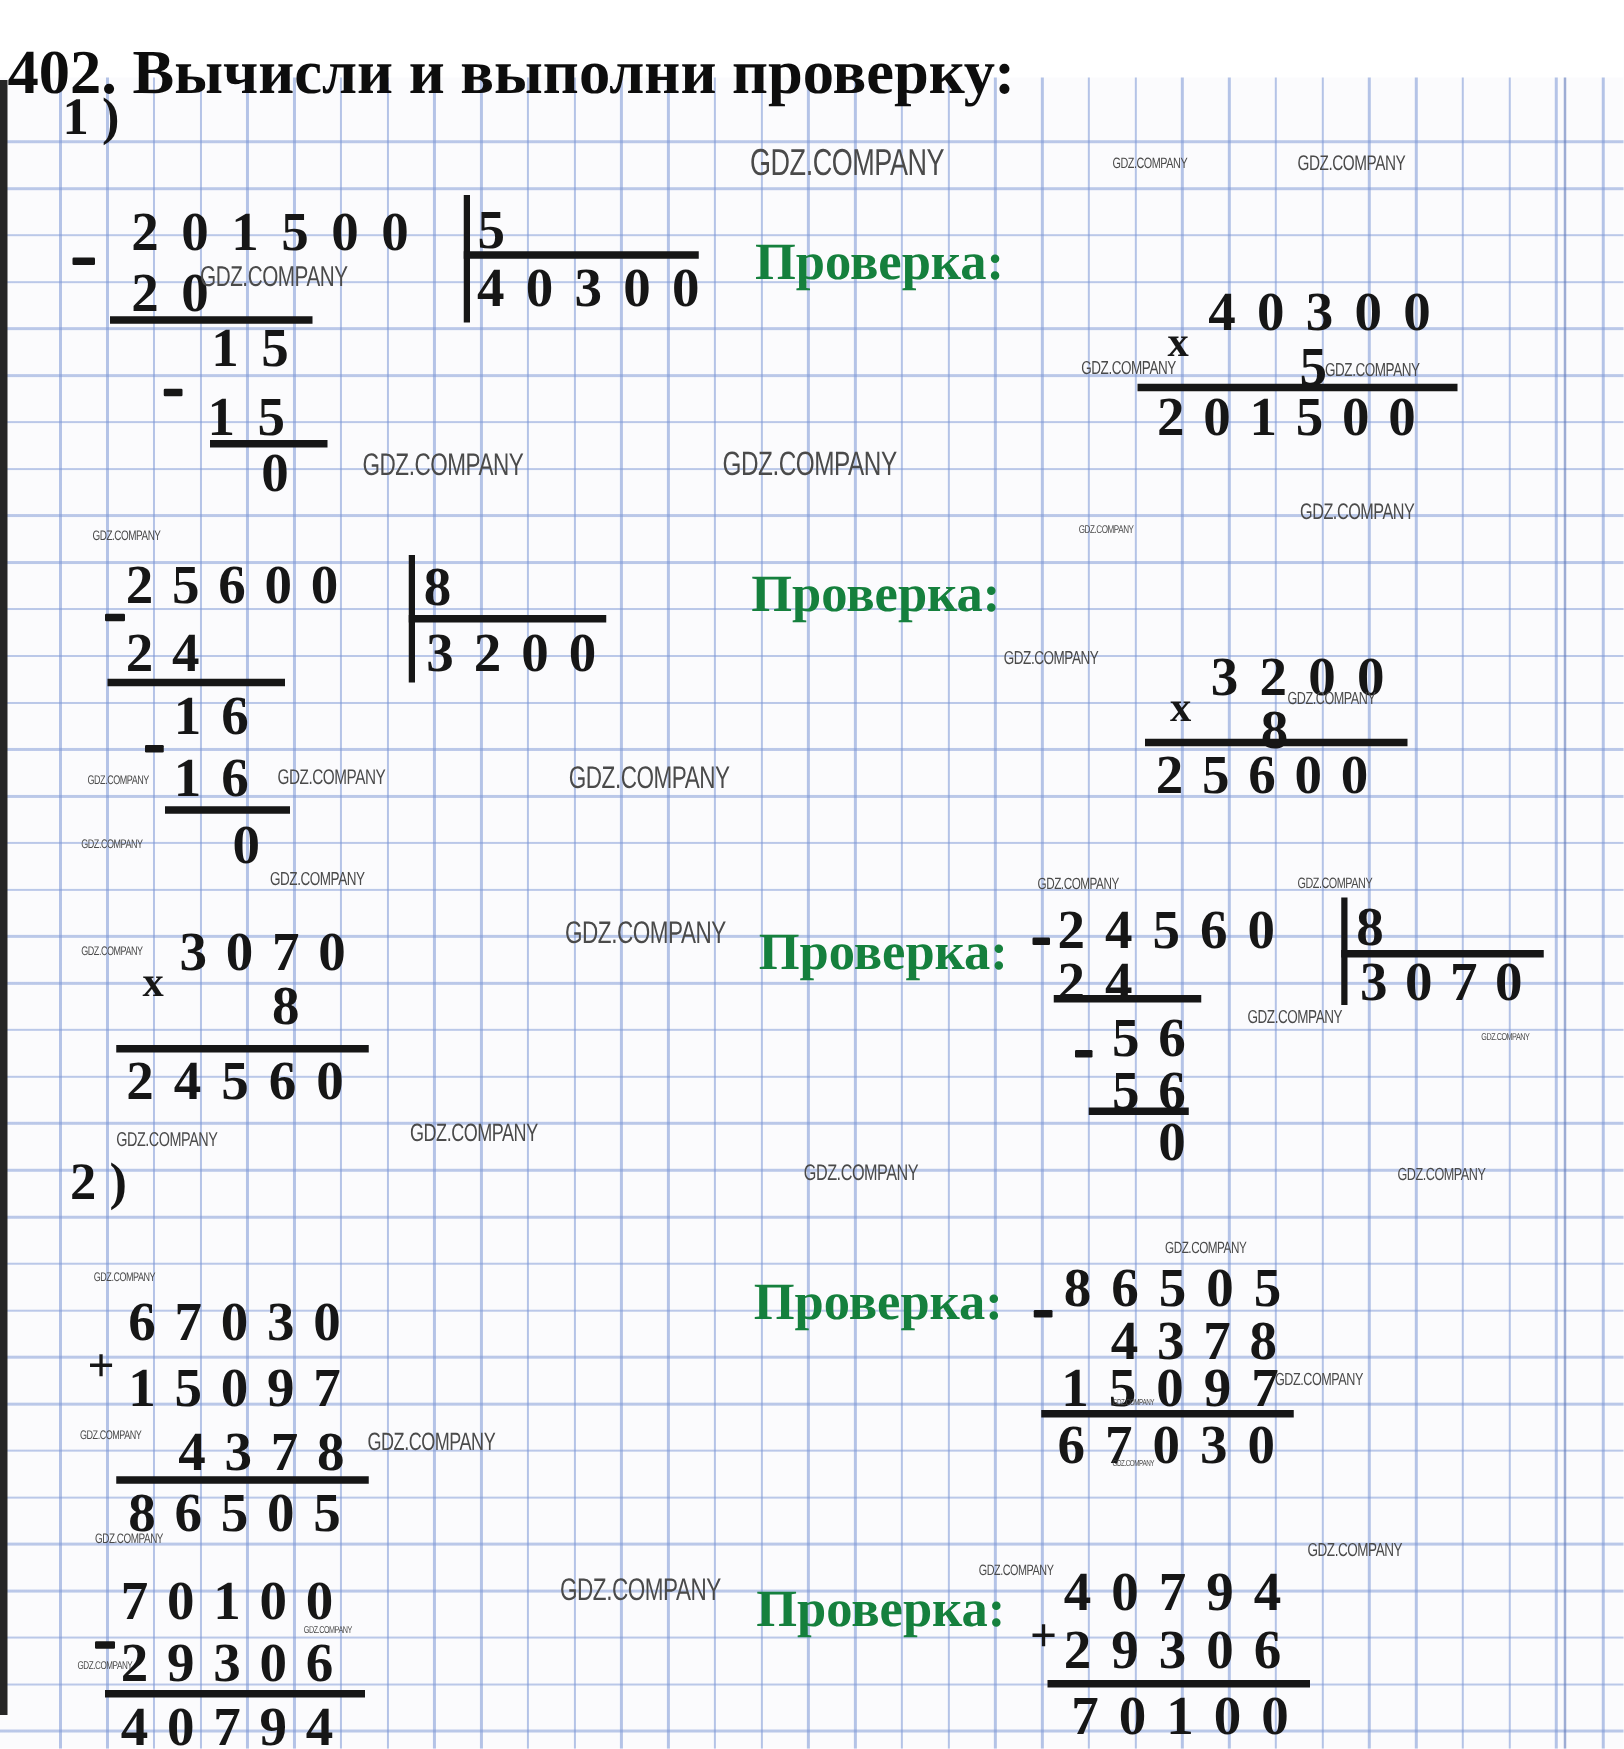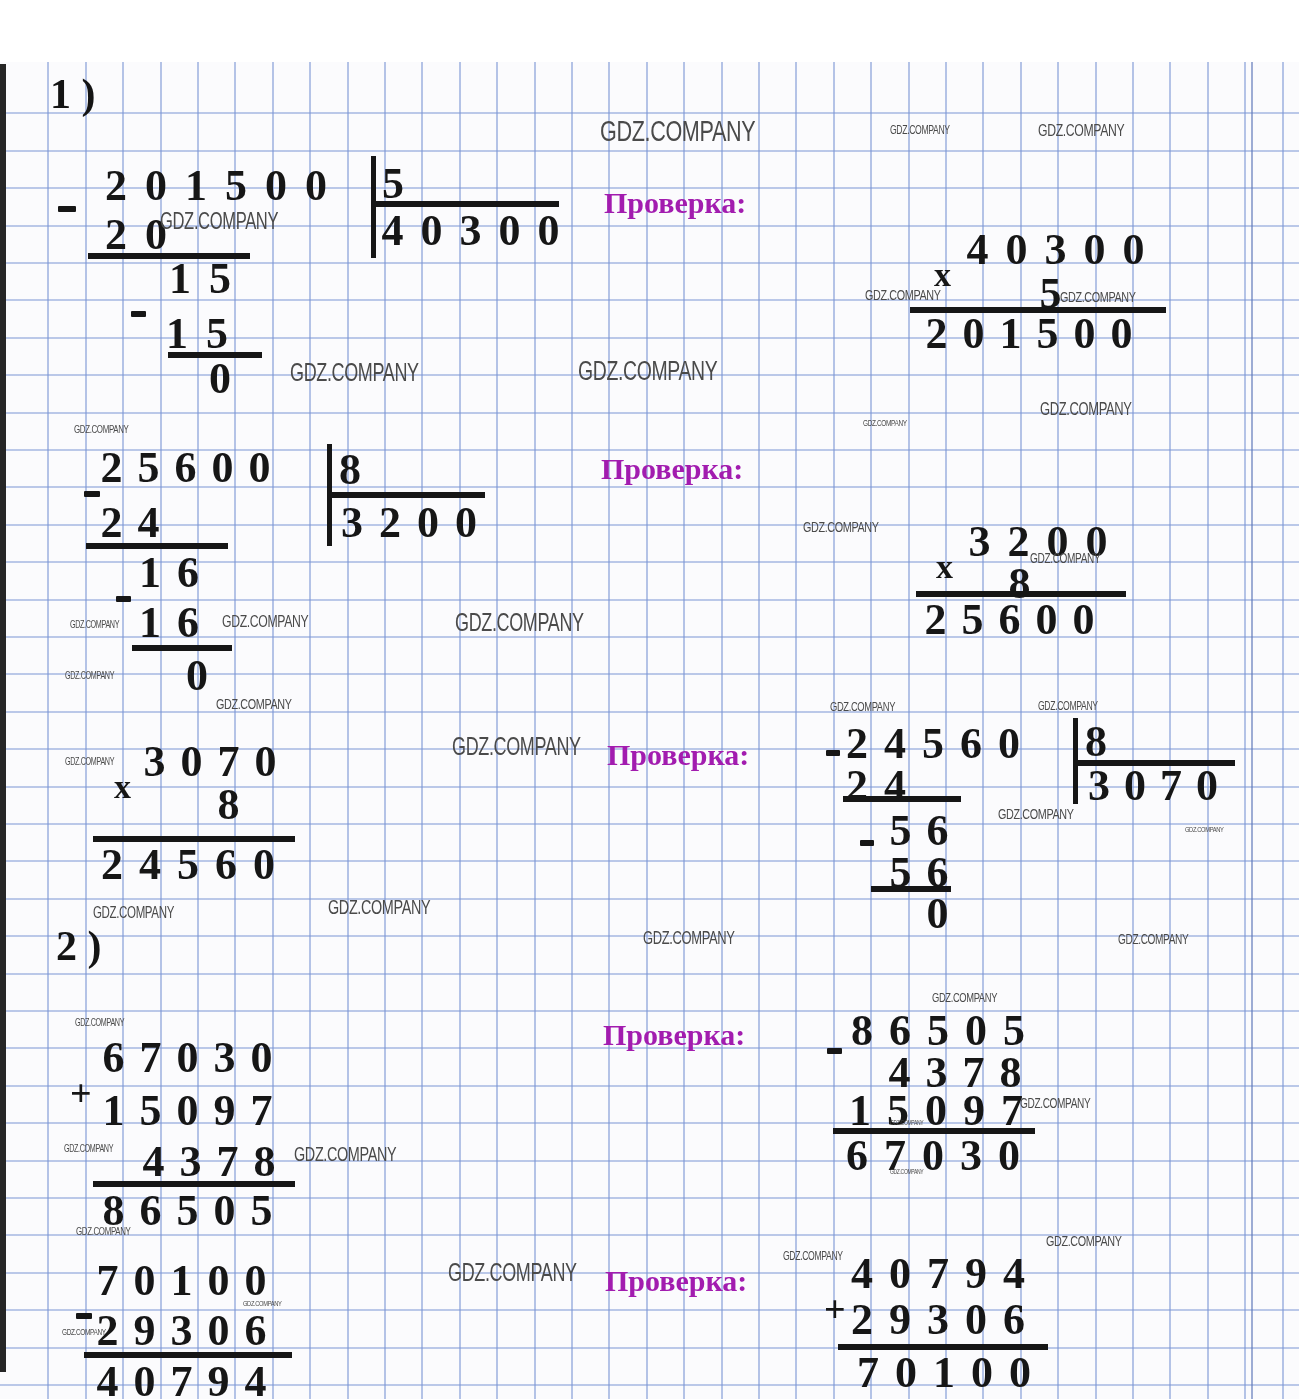--- a/index.html
+++ b/index.html
@@ -25,34 +25,35 @@
   }
   .section-label{
     position:absolute;font-size:42px;font-weight:bold;color:#141414;white-space:pre;
   }
   .digits{position:absolute;display:flex;line-height:44px;font-size:44px;font-weight:bold;color:#161616;}
   .digits .cell{display:inline-block;text-align:center;}
   .hbar{position:absolute;height:6px;background:#161616;}
   .vbar{position:absolute;width:5px;background:#161616;}
   .mbar{position:absolute;height:6px;background:#161616;border-radius:1px;}
   .sign{position:absolute;font-weight:bold;color:#161616;line-height:1;}
-  .check-label{position:absolute;font-size:30px;font-weight:bold;color:#a21caf;white-space:nowrap;}
+  .check-label{position:absolute;font-size:42px;font-weight:bold;color:#15803d;white-space:nowrap;}
   .wm{
     position:absolute;font-family:"Liberation Sans", sans-serif;font-weight:400;
     color:#4a4a4a;transform:scaleX(0.72);transform-origin:0 0;
     letter-spacing:-0.5px;white-space:nowrap;line-height:1;
   }
 </style>
 </head>
 <body>
 
 <div id="sheet">
   <div id="grid"></div>
   <div class="dark-v" style="left:1251px;top:62px;height:1337px;"></div>
   <div id="edge"></div>
+  <h1 id="page-title">402. Вычисли и выполни проверку:</h1>
   <div id="content">
       <div class="section-label" style="left: 50px; top: 70px;">1 )</div>
       <div class="section-label" style="left: 56px; top: 922px;">2 )</div>
       <div class="problem">
         <div class="mbar" style="left: 58px; top: 206px; width: 18px;"></div>
         <div class="digits" style="left: 96px; top: 164px;">
           <span class="cell" style="width: 40px;">2</span>
           <span class="cell" style="width: 40px;">0</span>
           <span class="cell" style="width: 40px;">1</span>
           <span class="cell" style="width: 40px;">5</span>

